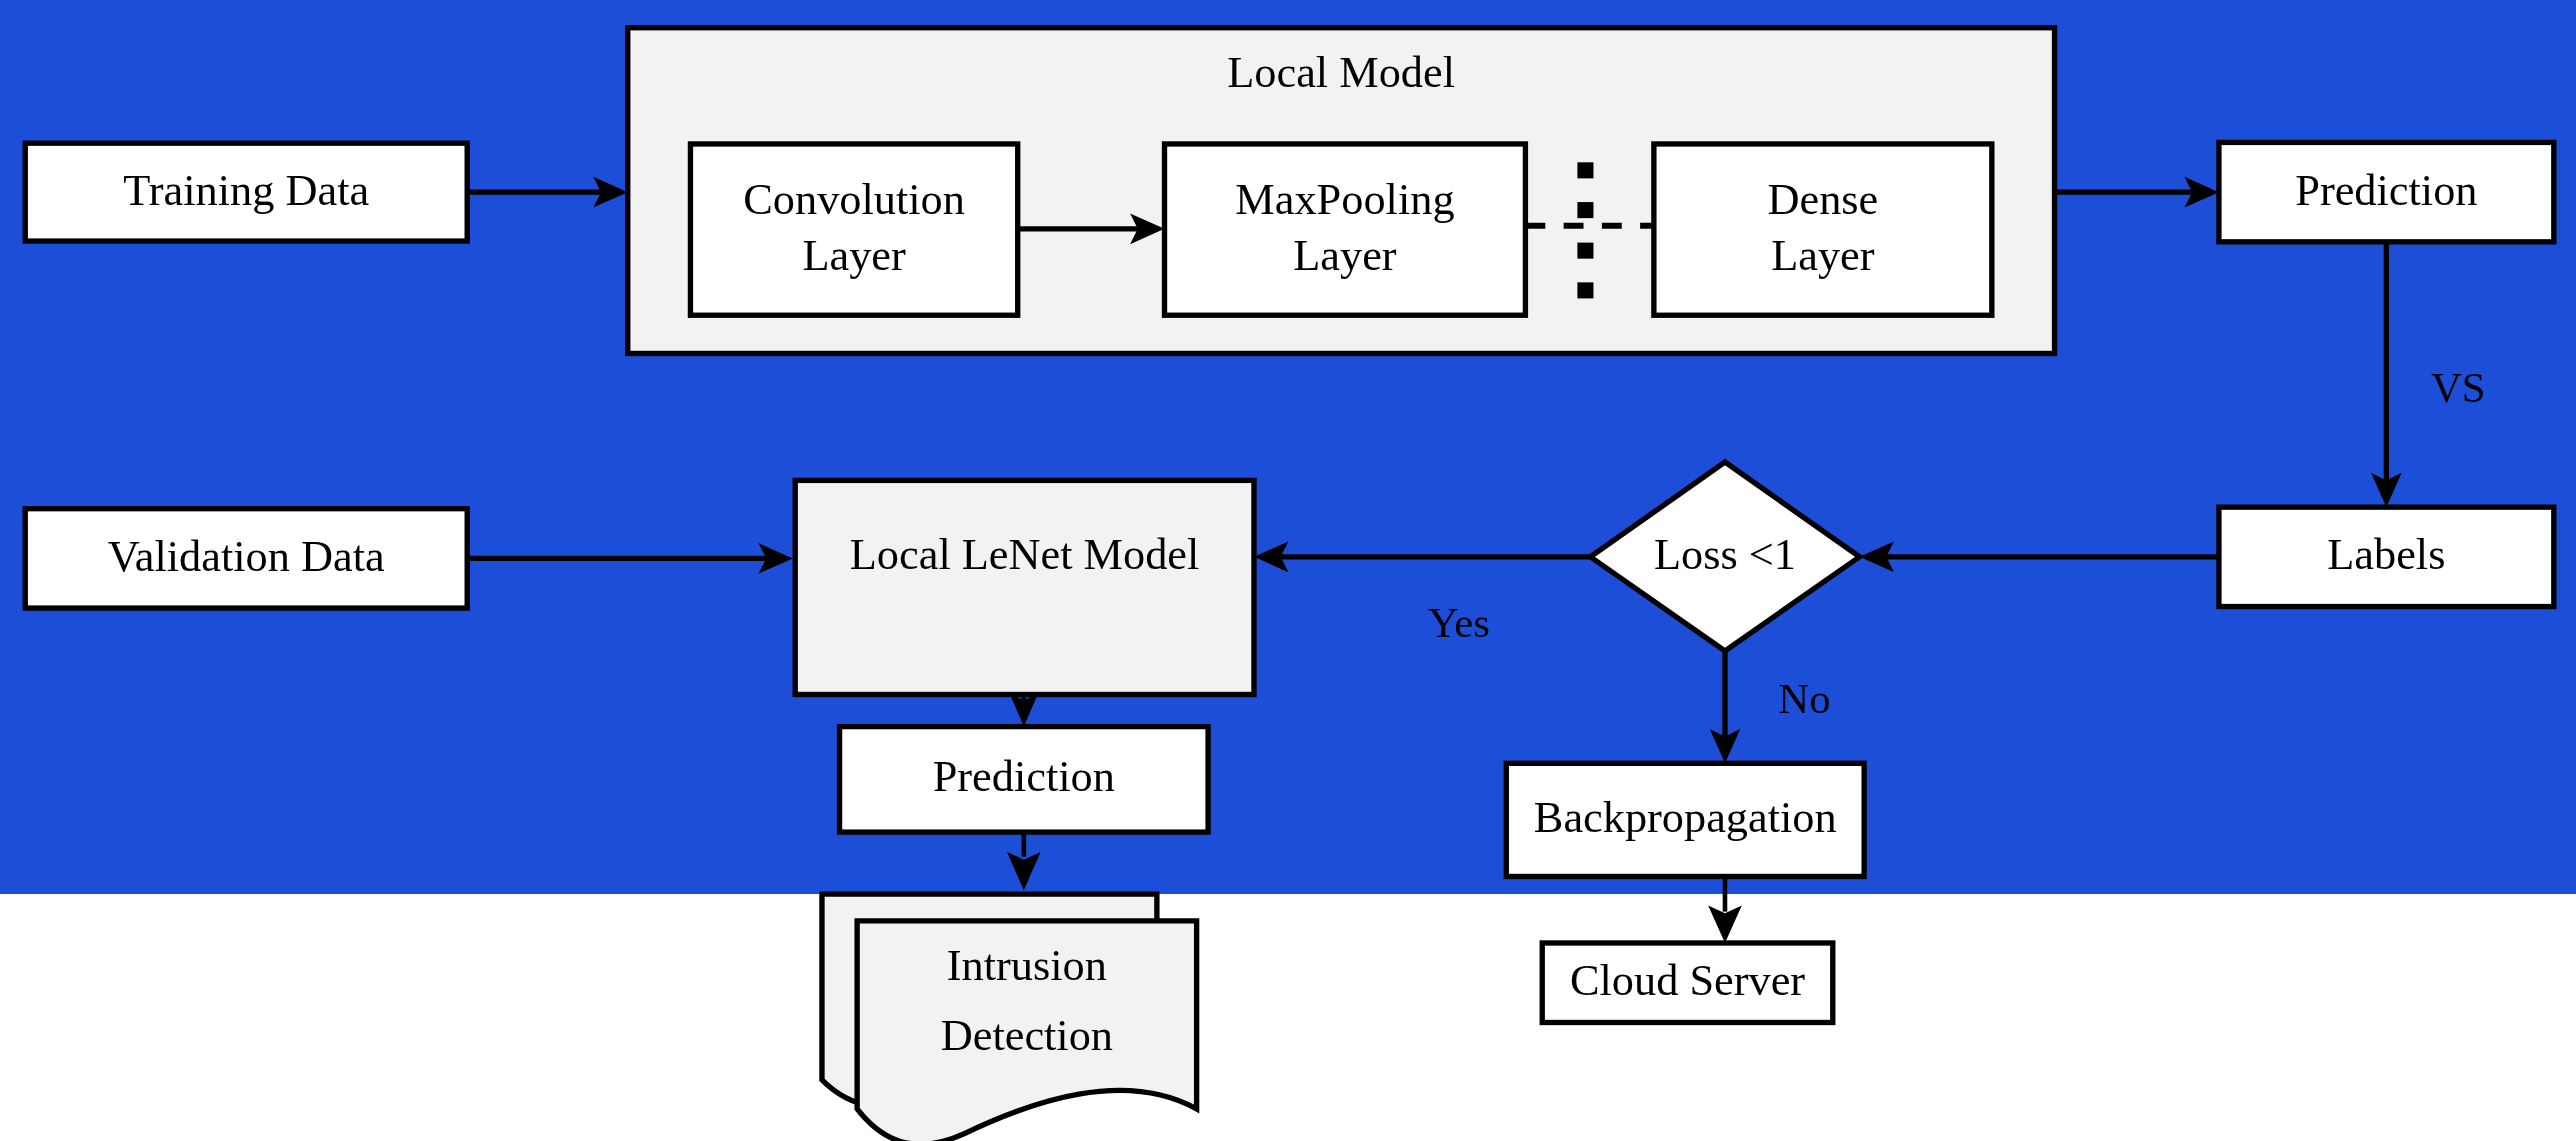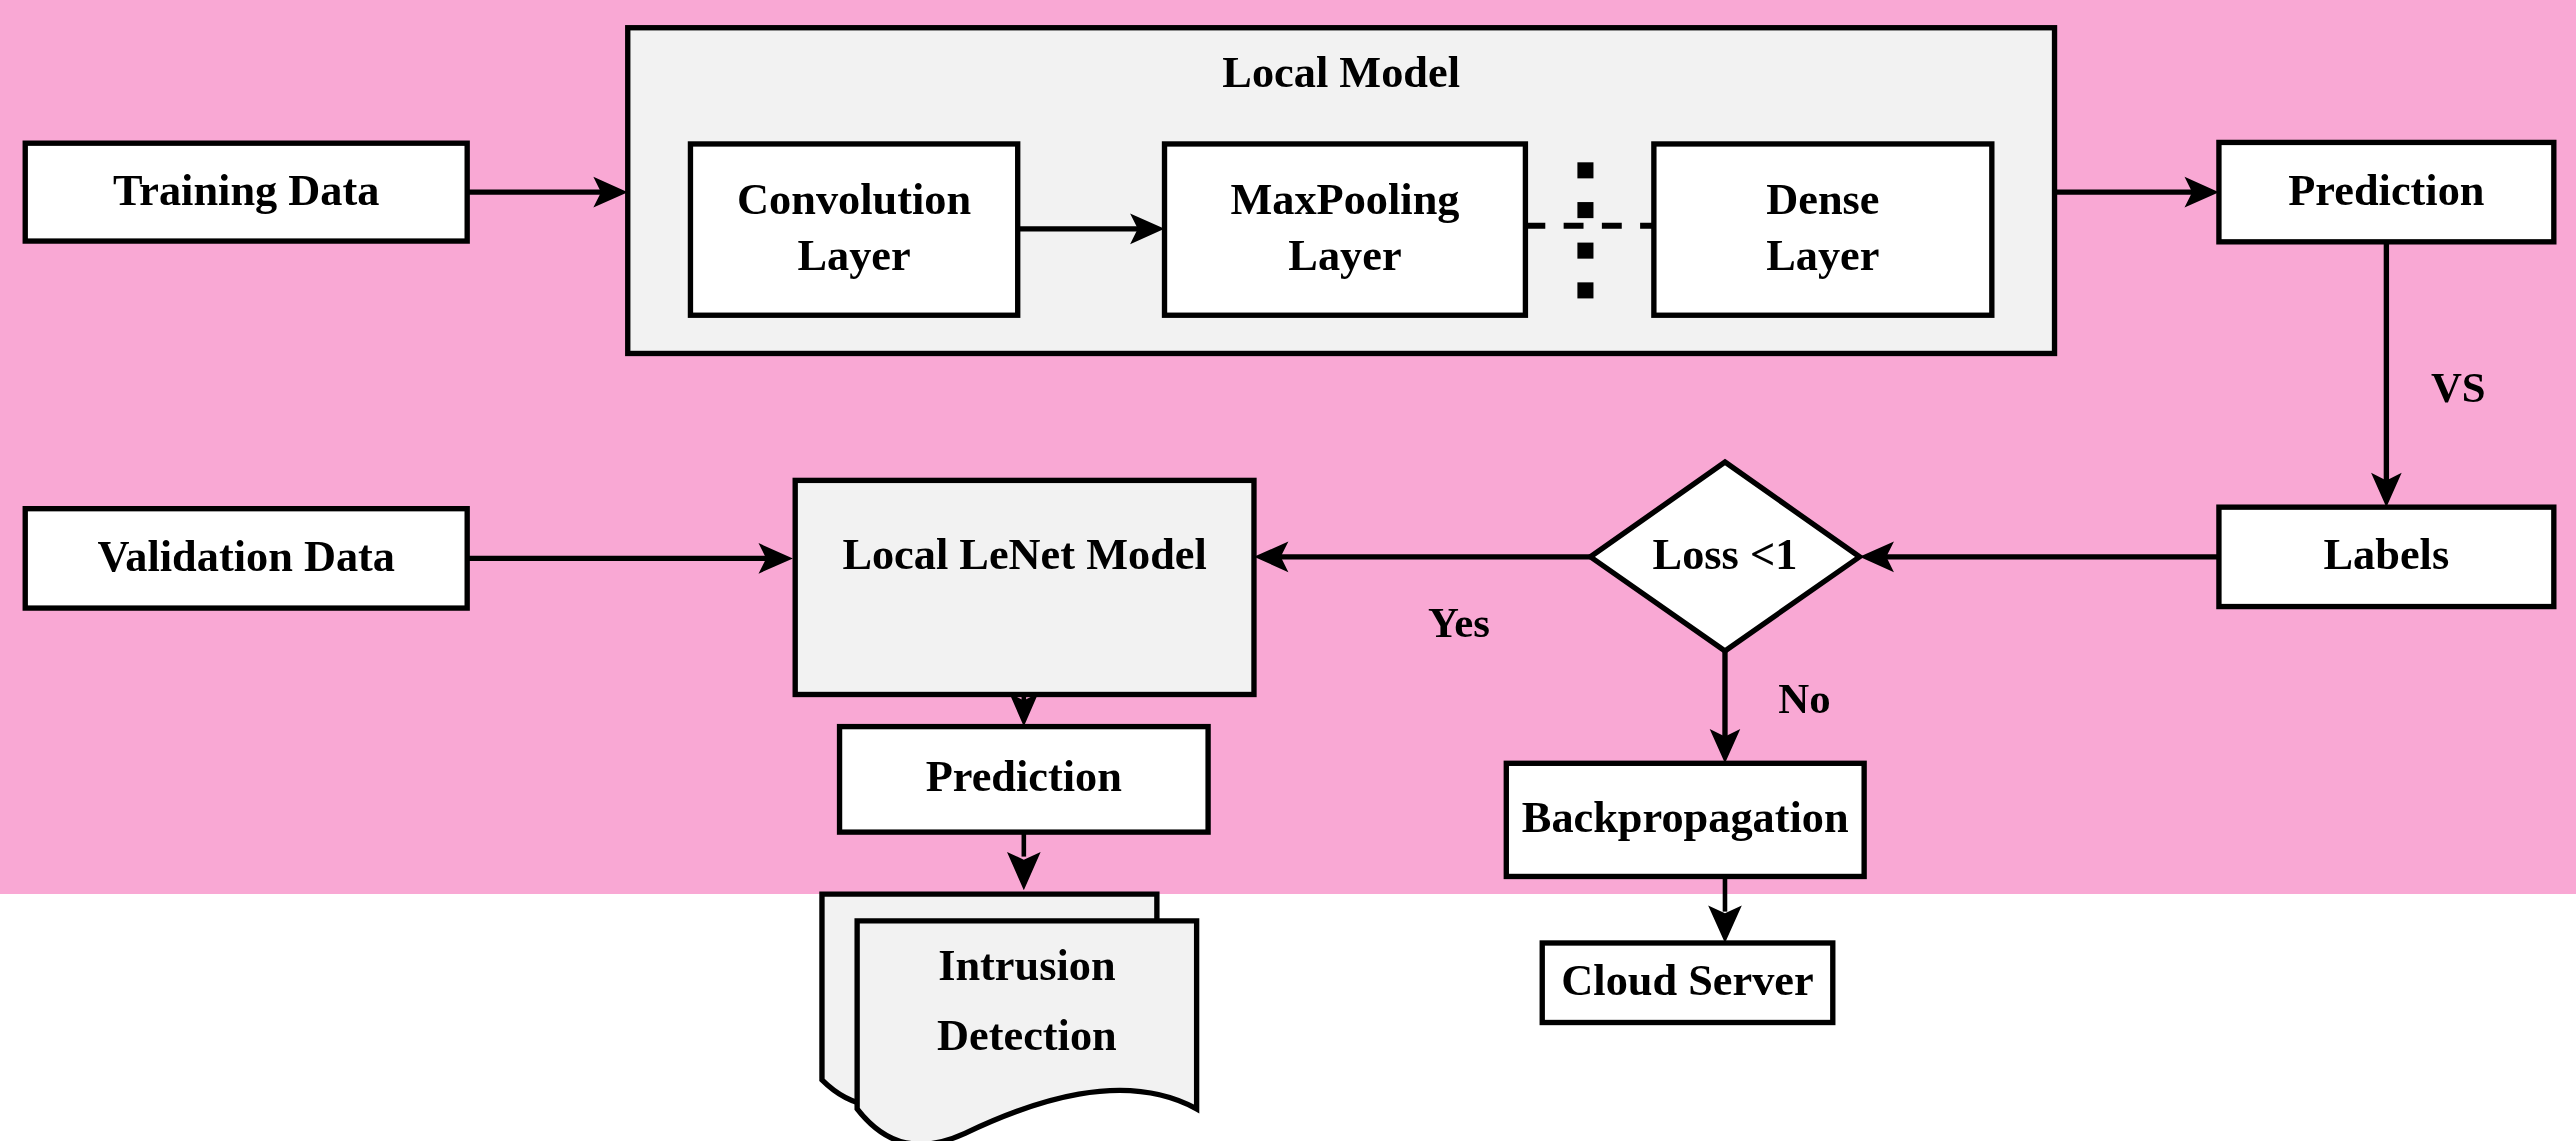--- a/index.html
+++ b/index.html
@@ -10,22 +10,21 @@
   body {
     width: 2576px;
     height: 1142px;
     overflow: hidden;
     font-family: "Liberation Serif", "DejaVu Serif", serif;
   }
   #diagram-root {
     position: relative;
     width: 2576px;
     height: 894px;
-    background: #f9a8d4;
-    font-weight: bold;
+    background: #1d4ed8;
   }
   svg#flow {
     display: block;
     width: 2576px;
     height: 1142px;
   }
   .node-box {
     fill: #ffffff;
     stroke: #000000;
     stroke-width: 7;

